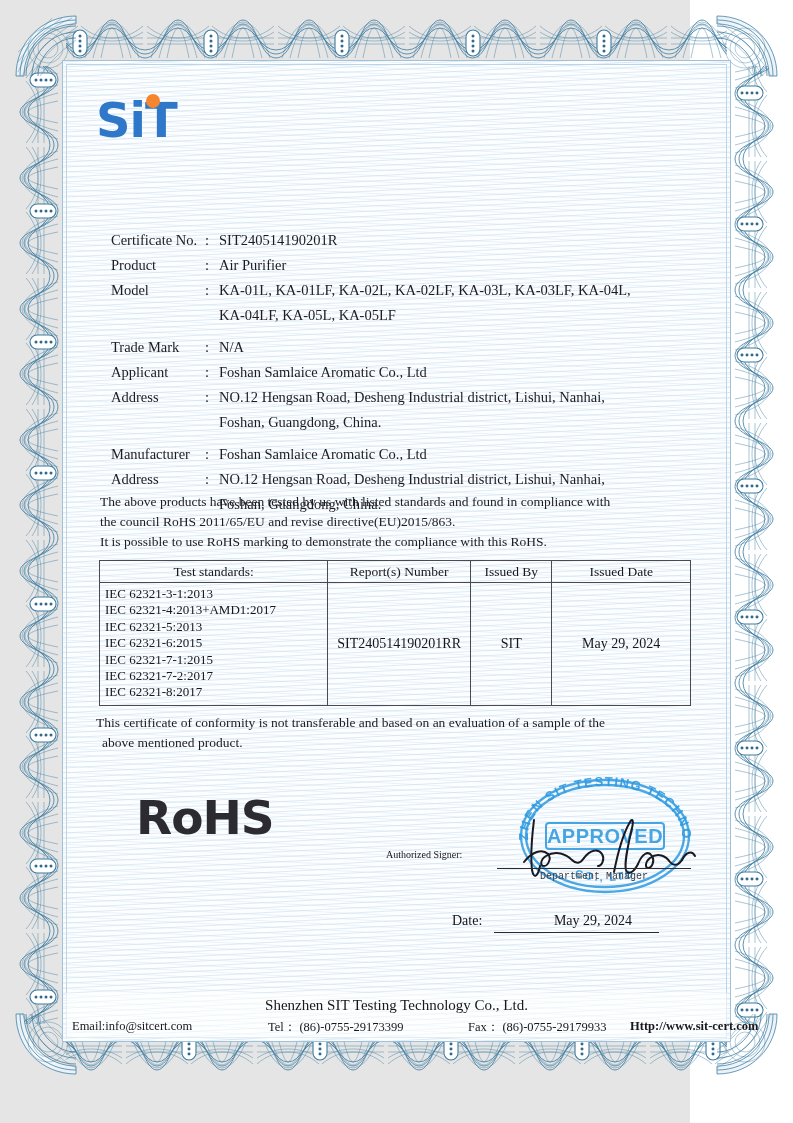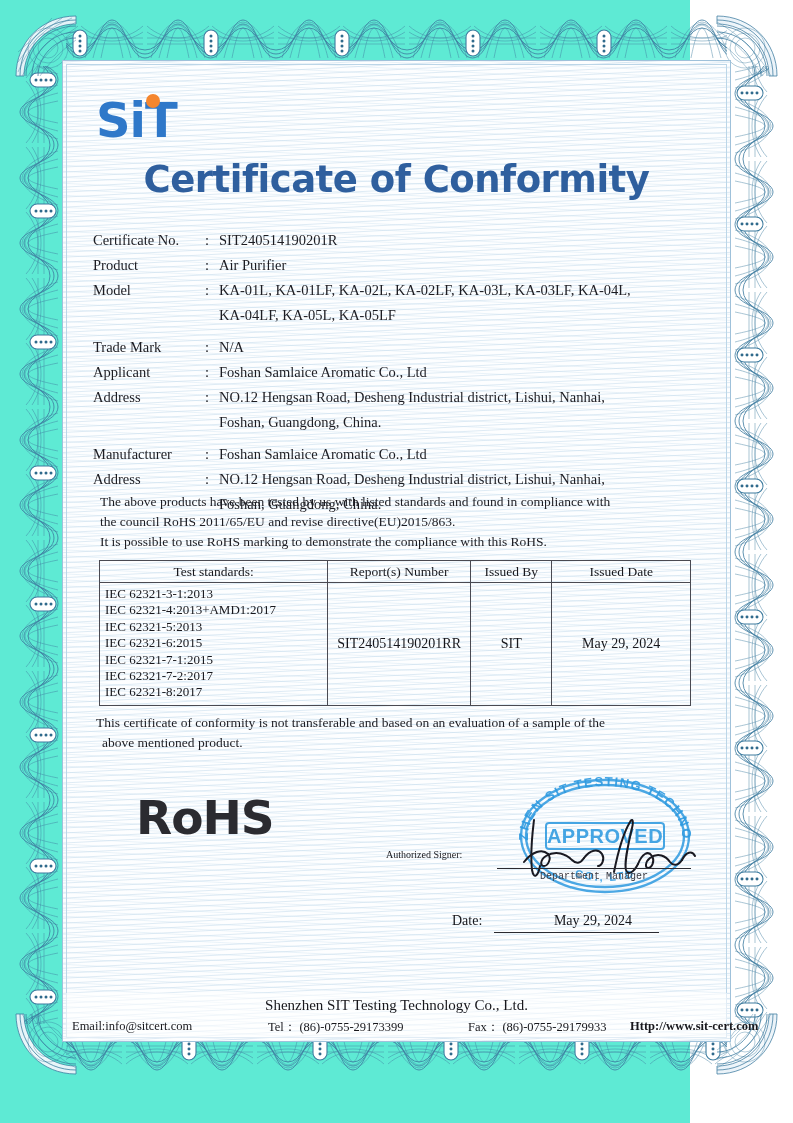--- a/index.html
+++ b/index.html
@@ -15,21 +15,21 @@
     overflow: hidden;
     position: relative;
   }
 
   
   .page {
     position: absolute;
     left: 0; top: 0;
     width: 690px;
     height: 1123px;
-    background: #5eead4;
+    background: #e5e5e5;
   }
 
   .border-frame {
     position: absolute;
     left: 14px;
     top: 14px;
     width: 765px;
     height: 1062px;
   }
   .border-frame svg { display: block; }
@@ -118,21 +118,21 @@
     color: #1c1c22;
   }
   .frow {
     position: relative;
     min-height: 25px;
     line-height: 25px;
   }
   .frow.gap { margin-top: 7px; }
   .flabel {
     position: absolute;
-    left: 0;
+    left: 18px;
     top: 0;
     width: 110px;
     white-space: nowrap;
   }
   .fcolon {
     position: absolute;
     left: 112px;
     top: 0;
   }
   .fvalue {
@@ -474,21 +474,20 @@
   </div>
 
   <div class="content-panel"></div>
   <div class="inner-rule"></div>
 
   <div class="logo">
     <span>S</span><span class="ltr-i">i</span><span>T</span>
     <span class="dot"></span>
   </div>
 
-  <div class="doc-title">Certificate of Conformity</div>
 
   <div class="fields">
     <div class="frow">
       <span class="flabel">Certificate No.</span>
       <span class="fcolon">:</span>
       <span class="fvalue">SIT240514190201R</span>
     </div>
     <div class="frow">
       <span class="flabel">Product</span>
       <span class="fcolon">:</span>

